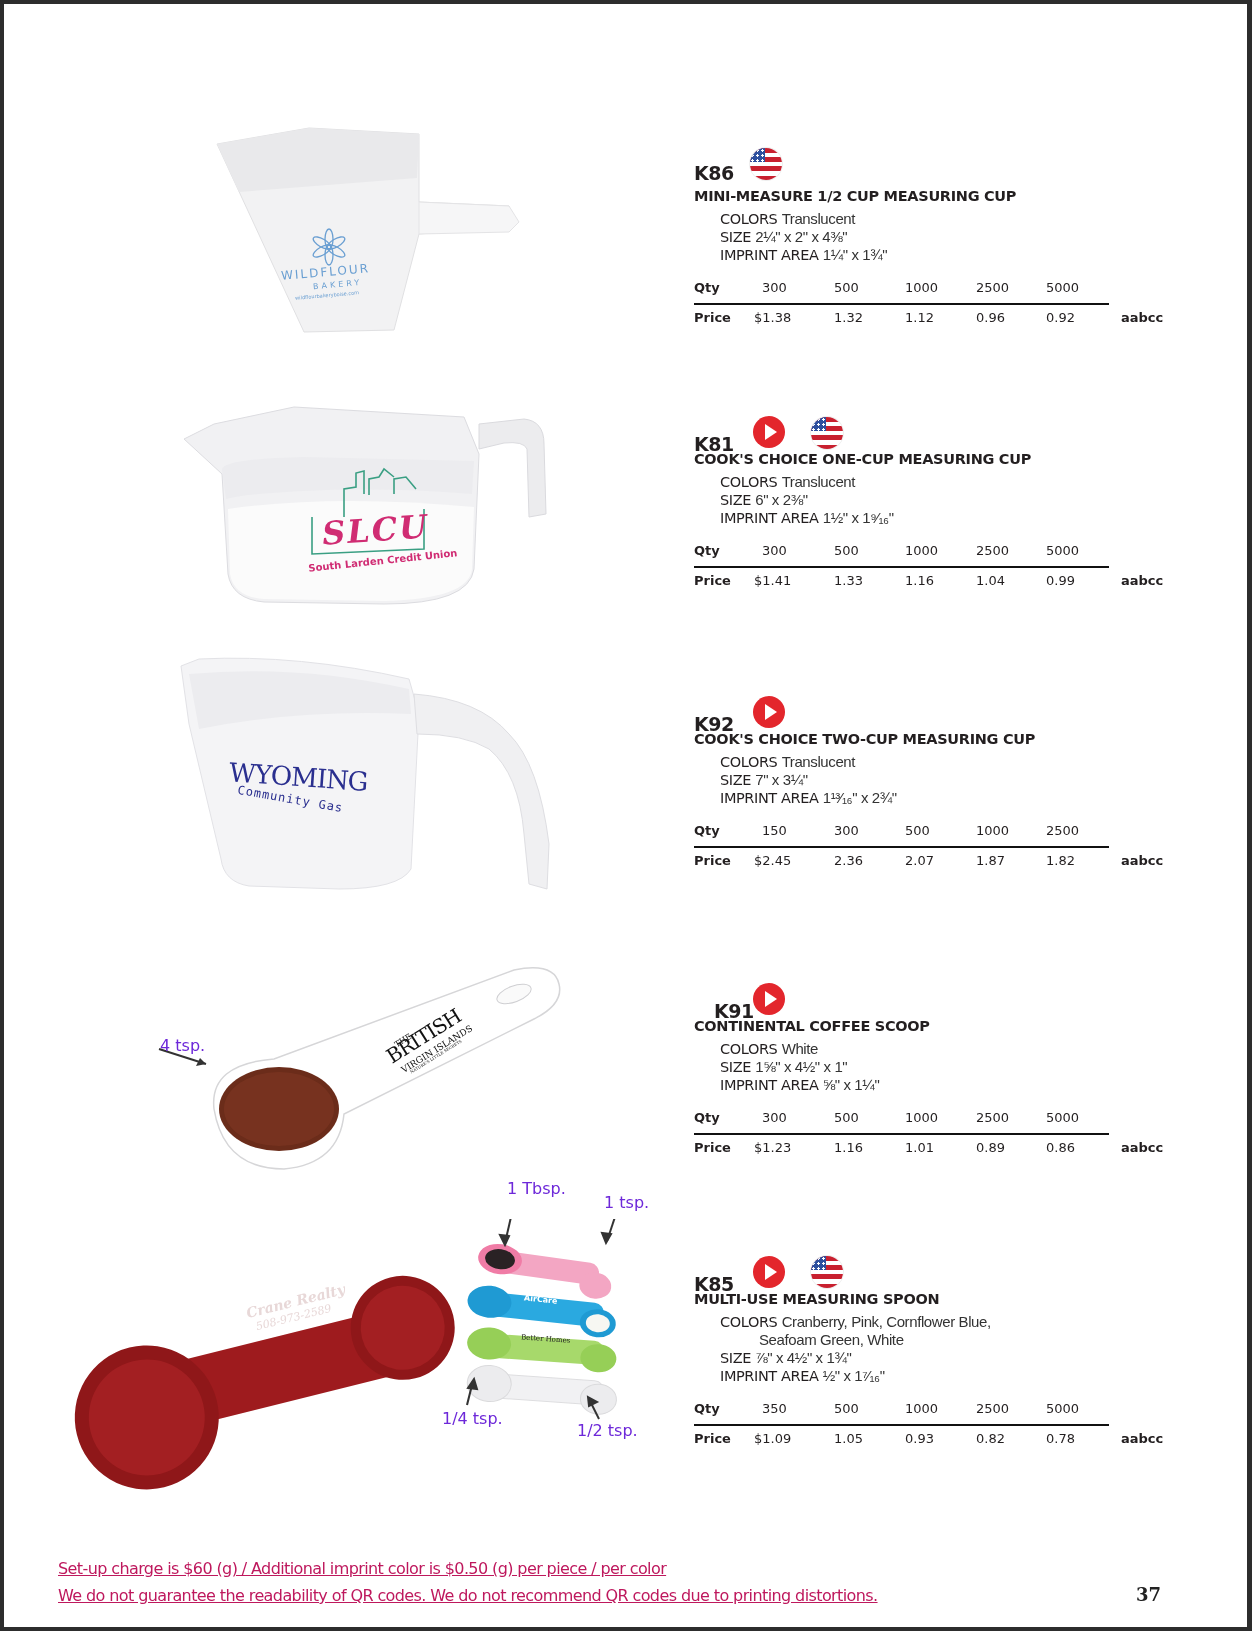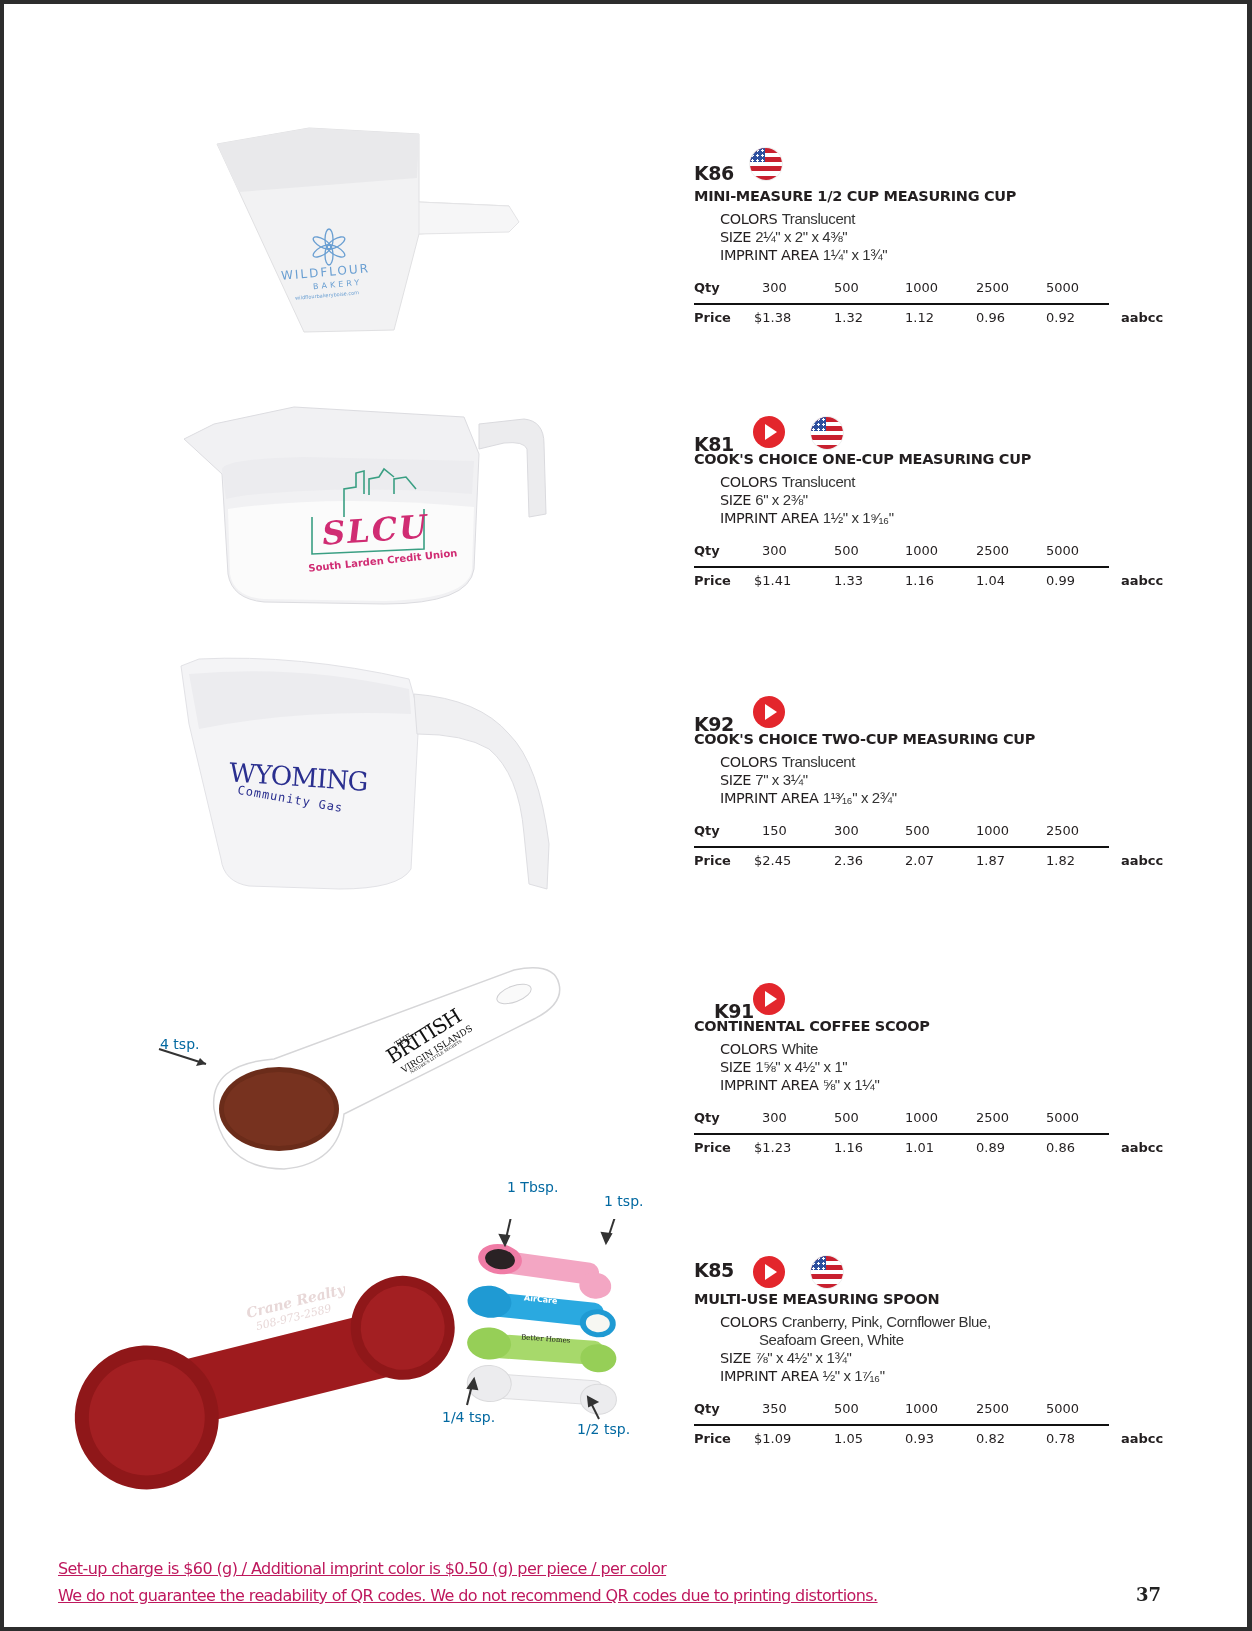--- a/index.html
+++ b/index.html
@@ -47,21 +47,21 @@
   .price-table { position:absolute; left:0; width:460px; }
   .ptrow { position:absolute; left:0; height:20px; width:460px; font-family:"DejaVu Sans", sans-serif; font-size:13px; }
   .ptrow span { position:absolute; top:0; white-space:nowrap; }
   .ptrow .head { left:0; font-weight:bold; }
   .rule { position:absolute; left:0; width:415px; height:2px; background:#111; }
   .code { font-weight:bold; }
   .c0 { left:60px; } .c1 { left:140px; } .c2 { left:211px; } .c3 { left:282px; } .c4 { left:352px; } .c5 { left:427px; }
 
   
   .img { position:absolute; }
-  .label-txt { position:absolute; font-family:"DejaVu Sans", sans-serif; font-size:14px; color:#0369a1; white-space:nowrap; }
+  .label-txt { position:absolute; font-family:"DejaVu Sans", sans-serif; font-size:16px; color:#6d28d9; white-space:nowrap; }
 
   .footer-line {
     position:absolute; left:54px; font-family:"DejaVu Sans", sans-serif; font-size:16px; color:#be185d;
     letter-spacing:-0.6px; white-space:nowrap;text-decoration:underline;
   }
   .page-number { position:absolute; left:1132px; top:1517px; font-family:"DejaVu Serif", serif; font-weight:bold; font-size:18px; color:#222; }
 </style>
 </head>
 <body>
 
@@ -302,21 +302,21 @@
     <div class="label-txt" style="left:196px;top:92px;font-family:'DejaVu Serif',serif;font-style:italic;font-size:11px;color:#e8d8d8;transform:rotate(-14deg);">508-973-2589</div>
     <div class="label-txt" style="left:448px;top:-40px;">1 Tbsp.</div>
     <div class="label-txt" style="left:545px;top:-26px;">1 tsp.</div>
     <div class="label-txt" style="left:383px;top:190px;">1/4 tsp.</div>
     <div class="label-txt" style="left:518px;top:202px;">1/2 tsp.</div>
     <div class="label-txt" style="left:465px;top:76px;font-size:8px;font-weight:bold;color:#ffffff;transform:rotate(6deg);">AirCare</div>
     <div class="label-txt" style="left:462px;top:116px;font-family:'DejaVu Serif',serif;font-size:7px;color:#222;transform:rotate(4deg);">Better Homes</div>
   </div>
 
   <div class="product" style="left:690px;top:1253px;">
-    <div class="sku" style="top:2px;text-align:center;">K85</div>
+    <div class="sku" style="top:16px;text-align:center;">K85</div>
     <div class="badge play-badge" style="left:59px;top:-1px;"></div>
     <div class="badge flag-badge" style="left:117px;top:-1px;">
         <div class="canton"></div>
       </div>
     <div class="name" style="top:34px;">MULTI-USE MEASURING SPOON</div>
     <div class="spec" style="top:56px;text-align:center;"><span class="lbl">COLORS</span> <span class="val">Cranberry, Pink, Cornflower Blue,</span></div>
     <div class="spec" style="top:74px;"><span class="indent"></span><span class="val">Seafoam Green, White</span></div>
     <div class="spec" style="top:92px;"><span class="lbl">SIZE</span> <span class="val">⅞" x 4½" x 1¾"</span></div>
     <div class="spec" style="top:110px;"><span class="lbl">IMPRINT AREA</span> <span class="val">½" x 1⁷⁄₁₆"</span></div>
     <div class="price-table" style="top:166px;">

